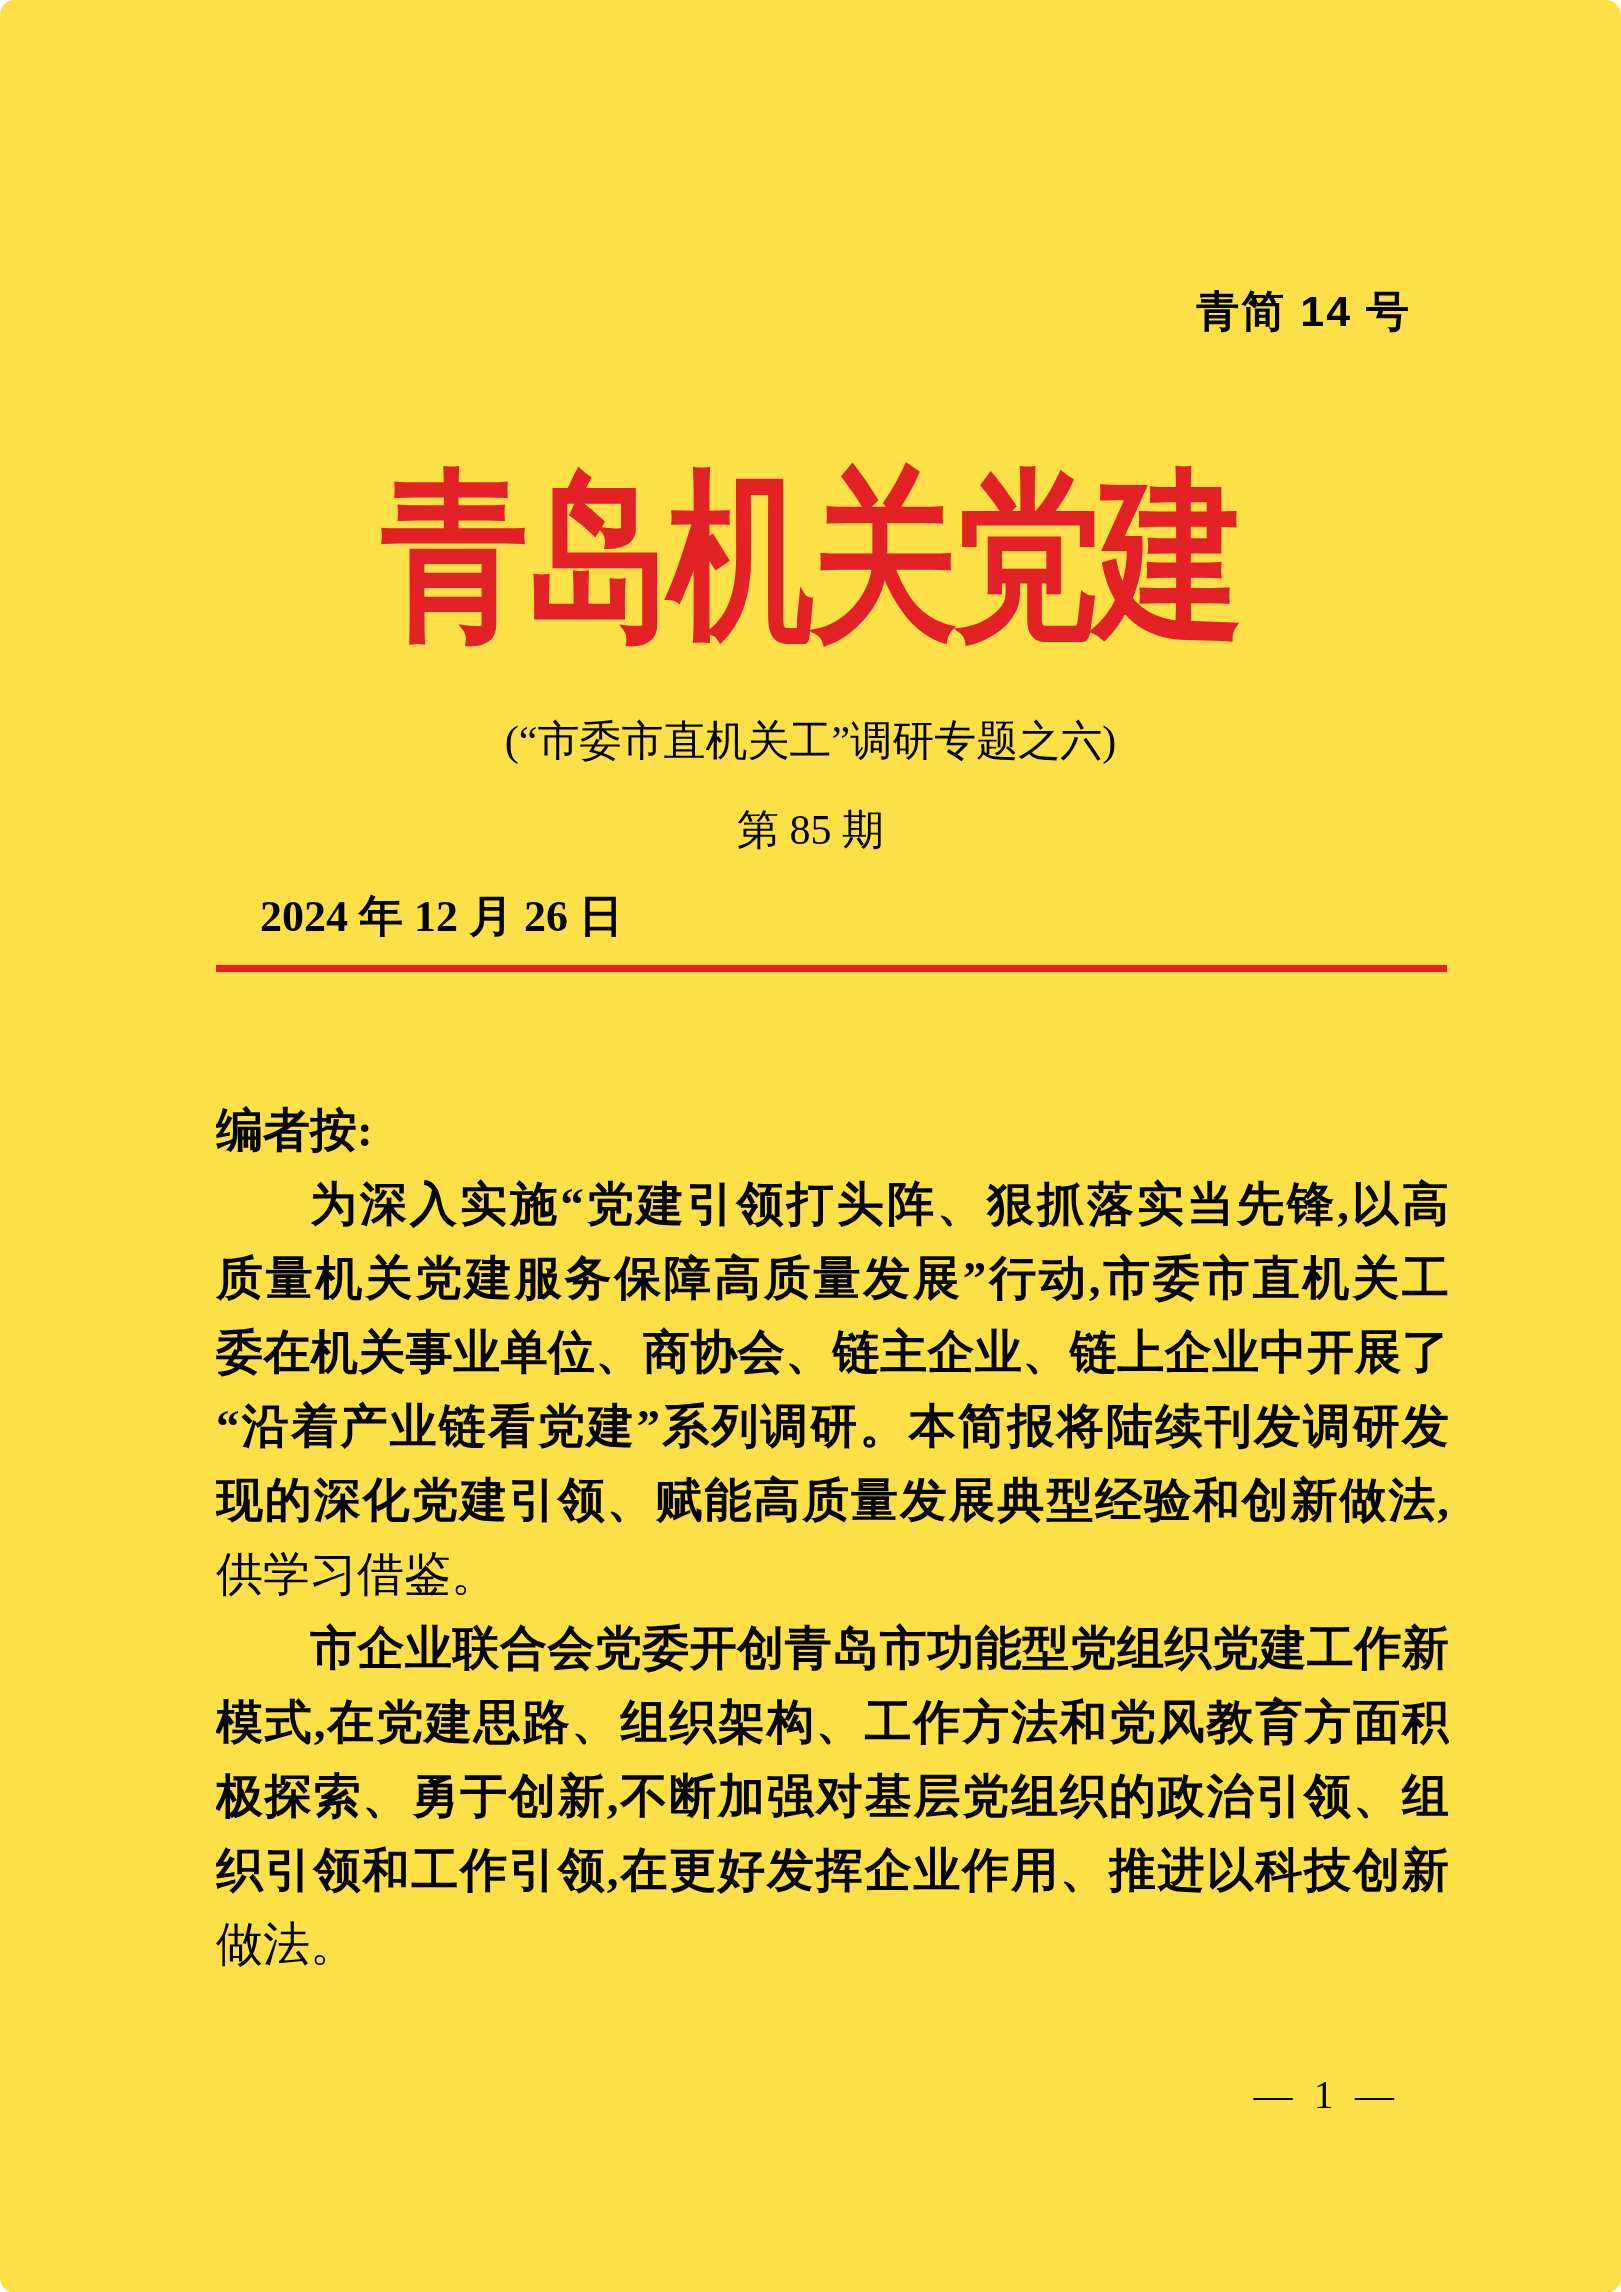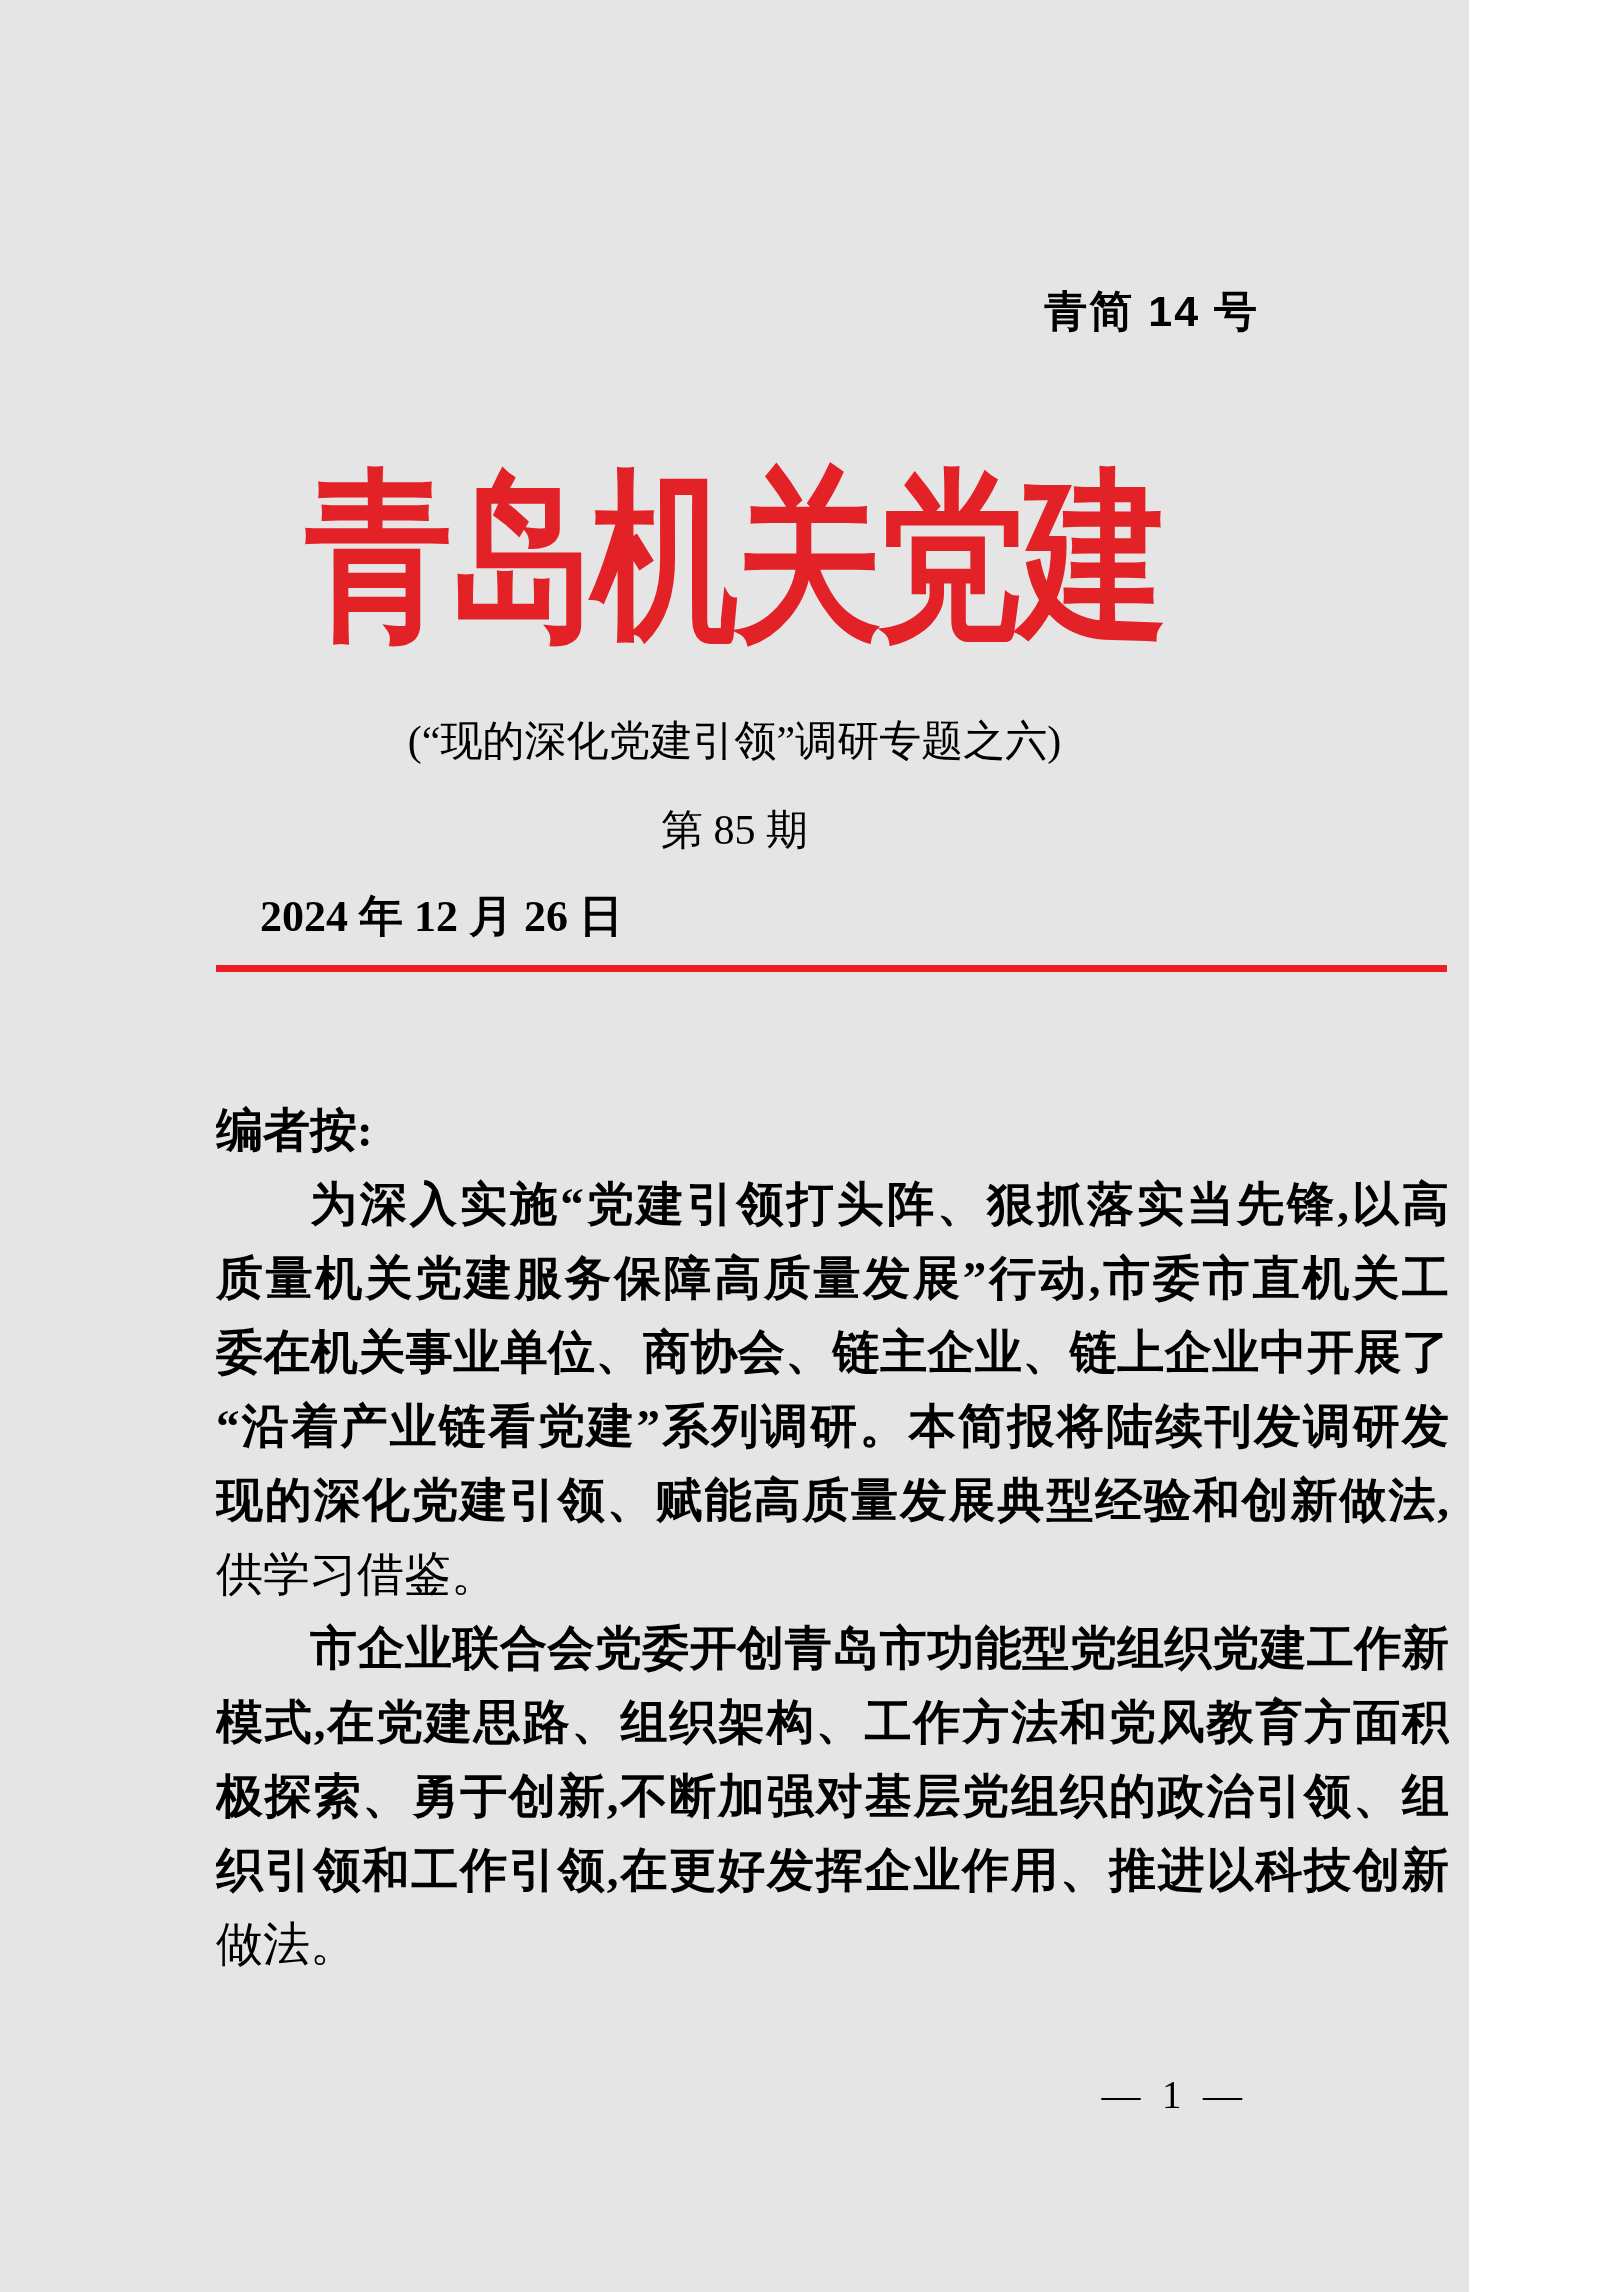--- a/index.html
+++ b/index.html
@@ -3,25 +3,26 @@
 <meta charset="utf-8">
 <style>
   :root{
     --title-red:#e32227;
     --rule-red:#ee1c24;
     --ink:#000000;
   }
   html,body{margin:0;padding:0;background:#ffffff;}
   .page{
     position:relative;
-    width:1469px;height:2293px;
-    background:#e5e5e5;
+    width:1621px;height:2293px;
+    background:#fde047;
     color:var(--ink);
     font-family:"Liberation Serif","DejaVu Serif",serif;
     overflow:hidden;
+    border-radius:15px;
   }
   .doc-number{
     position:absolute;top:290px;right:210px;
     font-family:"Liberation Sans","DejaVu Sans",sans-serif;
     font-weight:700;font-size:43px;line-height:43px;letter-spacing:2px;
     white-space:nowrap;
   }
   .masthead-title{
     position:absolute;top:461px;left:0;right:0;
     text-align:center;
@@ -79,21 +80,21 @@
 </style>
 </head>
 <body>
 
 <div class="page">
 
   <div class="doc-number">青简 14 号</div>
 
   <div class="masthead-title">青岛机关党建</div>
 
-  <div class="masthead-subtitle">(“现的深化党建引领”调研专题之六)</div>
+  <div class="masthead-subtitle">(“市委市直机关工”调研专题之六)</div>
 
   <div class="issue-line">第 85 期</div>
 
   <div class="pub-row">
     <span class="pub-date">2024 年 12 月 26 日</span>
   </div>
 
   <div class="red-rule"></div>
 
   <div class="body-lines">

